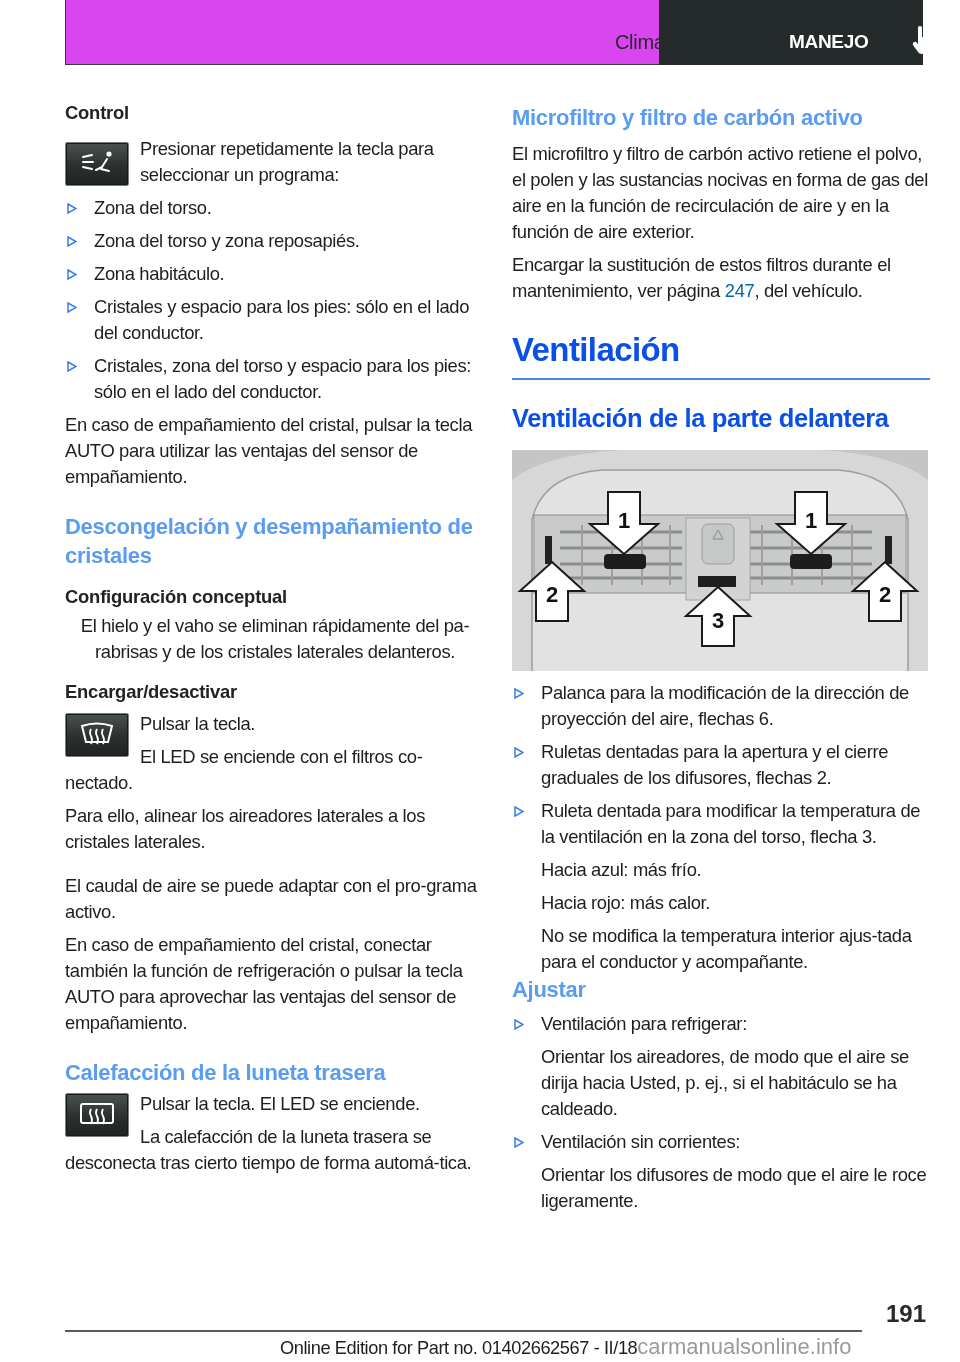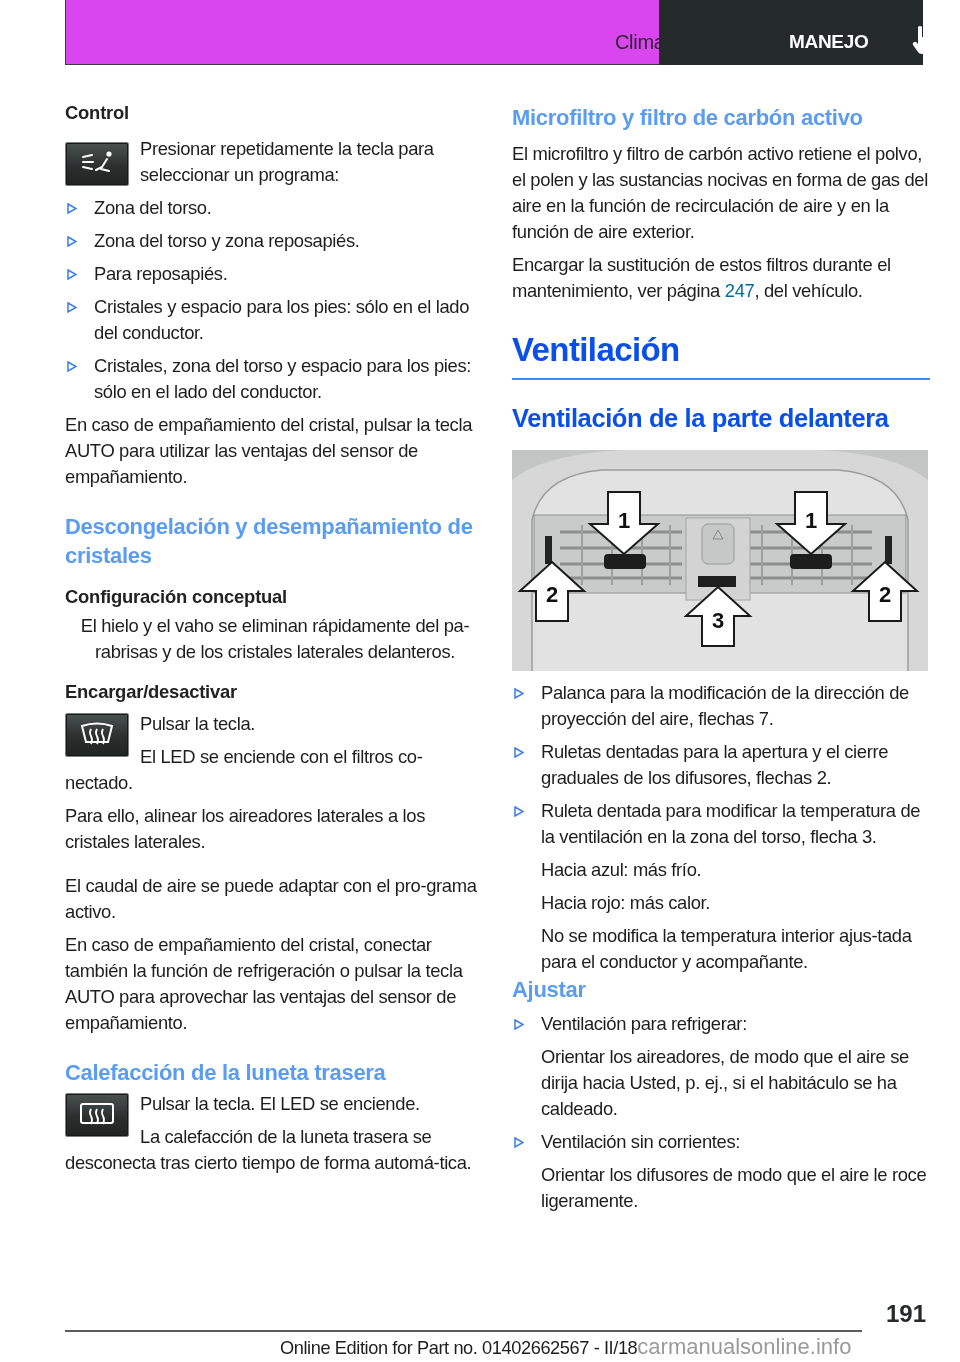--- a/index.html
+++ b/index.html
@@ -81,21 +81,21 @@
   </div>
   <ul class="bl" style="margin-top:5px;">
     <li><svg class="tri" viewBox="0 0 10 11">
           <path d="M1 1 L9 5.5 L1 10 Z" fill="none" stroke="#3a7de8" stroke-width="1.5"></path>
         </svg><span>Zona del torso.</span></li>
     <li><svg class="tri" viewBox="0 0 10 11">
           <path d="M1 1 L9 5.5 L1 10 Z" fill="none" stroke="#3a7de8" stroke-width="1.5"></path>
         </svg><span>Zona del torso y zona reposapiés.</span></li>
     <li><svg class="tri" viewBox="0 0 10 11">
           <path d="M1 1 L9 5.5 L1 10 Z" fill="none" stroke="#3a7de8" stroke-width="1.5"></path>
-        </svg><span>Para reposapiés.</span></li>
+        </svg><span>Zona habitáculo.</span></li>
     <li><svg class="tri" viewBox="0 0 10 11">
           <path d="M1 1 L9 5.5 L1 10 Z" fill="none" stroke="#3a7de8" stroke-width="1.5"></path>
         </svg><span>Cristales y espacio para los pies: sólo en el lado del conductor.</span></li>
     <li><svg class="tri" viewBox="0 0 10 11">
           <path d="M1 1 L9 5.5 L1 10 Z" fill="none" stroke="#3a7de8" stroke-width="1.5"></path>
         </svg><span>Cristales, zona del torso y espacio para los pies: sólo en el lado del conductor.</span></li>
   </ul>
   <div class="p sp">En caso de empañamiento del cristal, pulsar la tecla AUTO para utilizar las ventajas del sensor de empañamiento.</div>
 
   <div class="h3" style="margin-top:22px;">Descongelación y desempañamiento de cristales</div>
@@ -198,21 +198,21 @@
         <text x="40" y="152">2</text>
         <text x="373" y="152">2</text>
         <text x="206" y="178">3</text>
       </g>
     </svg>
   </div>
 
   <ul class="bl" style="margin-top:9px;">
     <li><svg class="tri" viewBox="0 0 10 11">
           <path d="M1 1 L9 5.5 L1 10 Z" fill="none" stroke="#3a7de8" stroke-width="1.5"></path>
-        </svg><span>Palanca para la modificación de la dirección de proyección del aire, flechas 7.</span></li>
+        </svg><span>Palanca para la modificación de la dirección de proyección del aire, flechas 6.</span></li>
     <li><svg class="tri" viewBox="0 0 10 11">
           <path d="M1 1 L9 5.5 L1 10 Z" fill="none" stroke="#3a7de8" stroke-width="1.5"></path>
         </svg><span>Ruletas dentadas para la apertura y el cierre graduales de los difusores, flechas 2.</span></li>
     <li><svg class="tri" viewBox="0 0 10 11">
           <path d="M1 1 L9 5.5 L1 10 Z" fill="none" stroke="#3a7de8" stroke-width="1.5"></path>
         </svg><span>Ruleta dentada para modificar la temperatura de la ventilación en la zona del torso, flecha 3.</span></li>
   </ul>
   <div class="p sp indent">Hacia azul: más frío.</div>
   <div class="p sp indent">Hacia rojo: más calor.</div>
   <div class="p sp indent">No se modifica la temperatura interior ajus-tada para el conductor y acompañante.</div>

